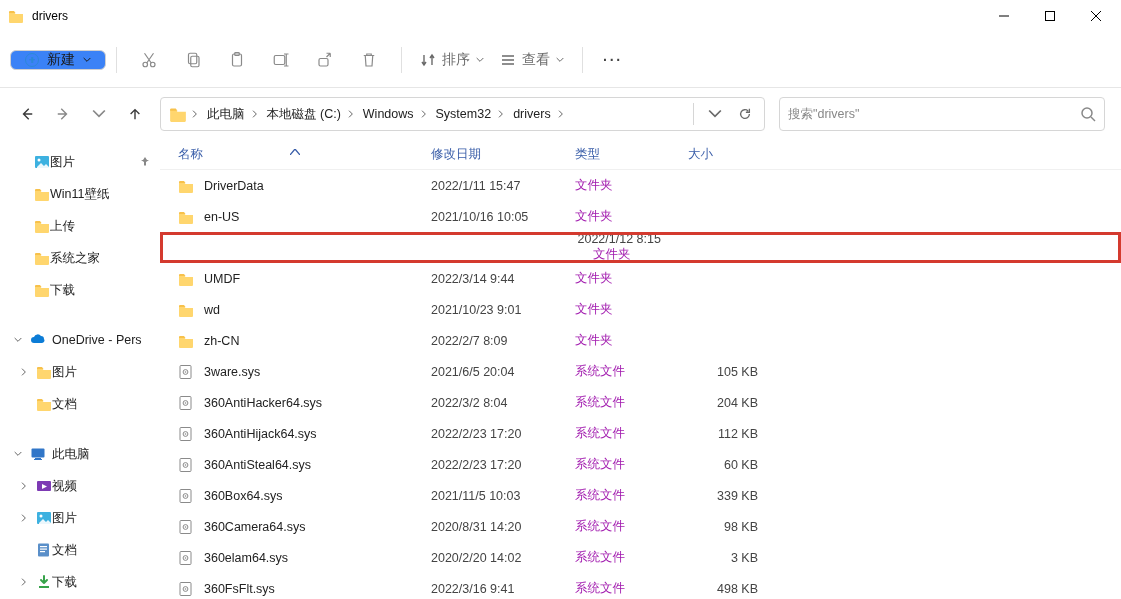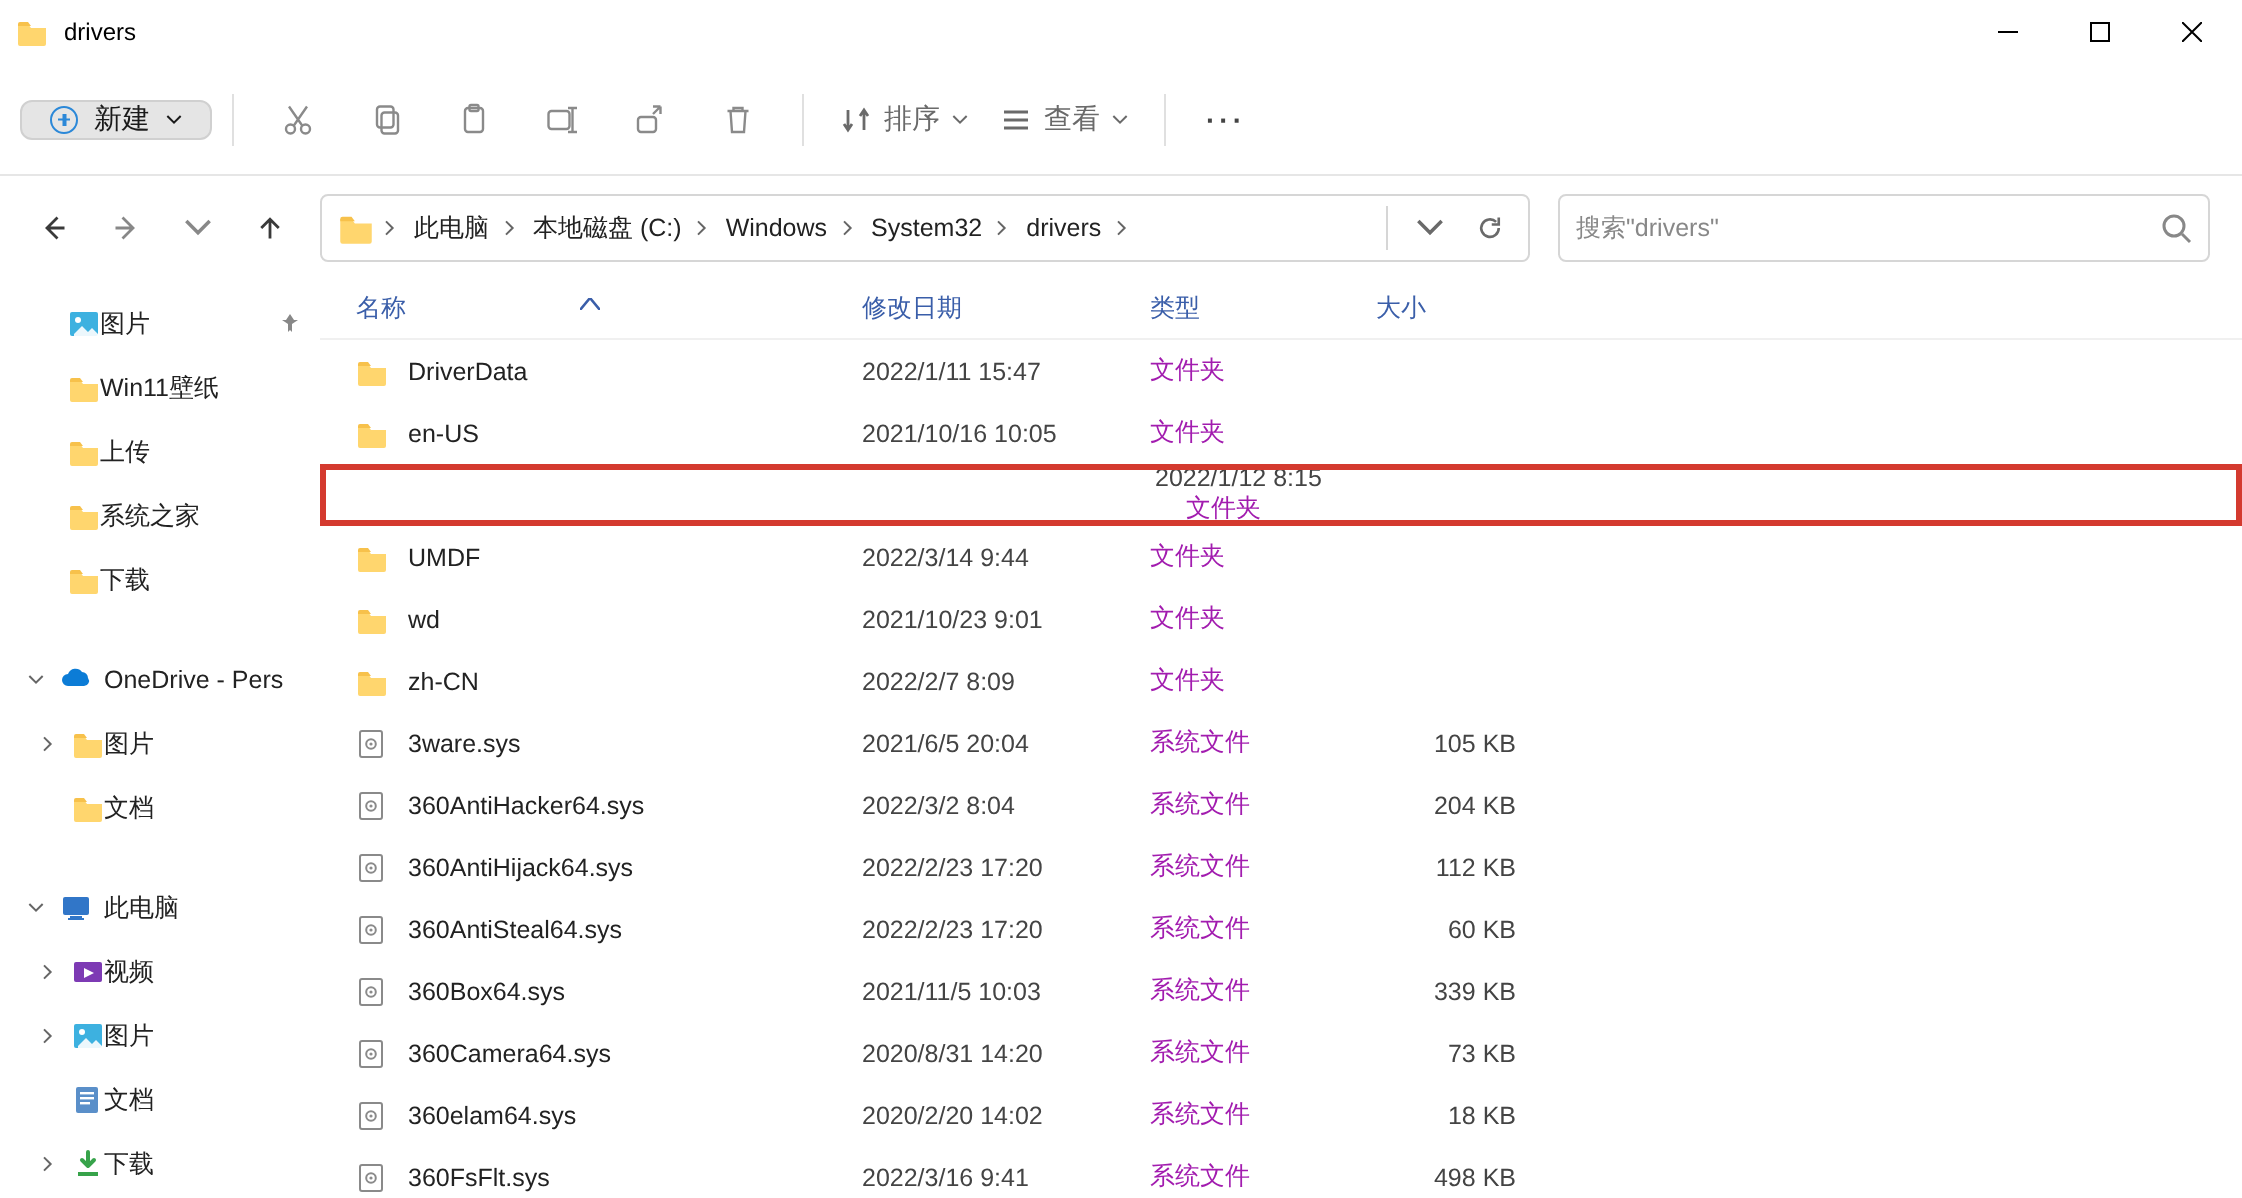--- a/index.html
+++ b/index.html
@@ -8,21 +8,21 @@
   
   .titlebar { height: 32px; display: flex; align-items: center; padding: 0 2px 0 8px; }
   .titlebar .folder-icn { width: 16px; height: 16px; margin-right: 8px; }
   .titlebar .title { font-size: 12px; color: #000; }
   .titlebar .spacer { flex: 1; }
   .win-btn { width: 46px; height: 32px; display: flex; align-items: center; justify-content: center; color: #000; }
   .win-btn svg { width: 10px; height: 10px; }
 
   
   .toolbar { height: 56px; display: flex; align-items: center; padding: 0 10px; border-bottom: 1px solid #e6e6e6; }
-  .new-btn { display: flex; align-items: center; gap: 8px; height: 20px; padding: 0 14px; border: 1px solid #d0d0d0; border-radius: 6px; background: #e5e5e5; color: #1a1a1a; font-size: 14px; }
+  .new-btn { display: flex; align-items: center; gap: 8px; height: 20px; padding: 0 14px; border: 1px solid #d0d0d0; border-radius: 6px; background: #3b82f6; color: #1a1a1a; font-size: 14px; }
   .new-btn .plus { width: 14px; height: 14px; border: 1.5px solid #2b88d8; border-radius: 50%; position: relative; }
   .new-btn .plus::before, .new-btn .plus::after { content:""; position:absolute; background:#2b88d8; }
   .new-btn .plus::before { left:3px; right:3px; top:50%; height:1.5px; transform:translateY(-50%);}
   .new-btn .plus::after { top:3px; bottom:3px; left:50%; width:1.5px; transform:translateX(-50%);}
   .new-btn .chev { width:8px; }
   .tb-sep { width:1px; height:26px; background:#e0e0e0; margin: 0 10px; }
   .tb-icon { width: 44px; height: 40px; display:flex; align-items:center; justify-content:center; color:#8a8a8a; }
   .tb-icon svg { width: 18px; height: 18px; }
   .tb-group { display:flex; align-items:center; gap:6px; height:40px; padding: 0 8px; color:#6a6a6a; font-size:14px; }
   .tb-group svg { width:16px; height:16px; }
@@ -623,34 +623,34 @@
           <div class="rc-name">
             <span class="ic">
               <svg viewBox="0 0 16 16">
                 <use href="#sysfile-ico"></use>
               </svg>
             </span>
             <span>360Camera64.sys</span>
           </div>
           <div class="rc-date">2020/8/31 14:20</div>
           <div class="rc-type">系统文件</div>
-          <div class="rc-size">73 KB</div>
+          <div class="rc-size">98 KB</div>
         </div>
         <div class="row">
           <div class="rc-name">
             <span class="ic">
               <svg viewBox="0 0 16 16">
                 <use href="#sysfile-ico"></use>
               </svg>
             </span>
             <span>360elam64.sys</span>
           </div>
           <div class="rc-date">2020/2/20 14:02</div>
           <div class="rc-type">系统文件</div>
-          <div class="rc-size">18 KB</div>
+          <div class="rc-size">3 KB</div>
         </div>
         <div class="row">
           <div class="rc-name">
             <span class="ic">
               <svg viewBox="0 0 16 16">
                 <use href="#sysfile-ico"></use>
               </svg>
             </span>
             <span>360FsFlt.sys</span>
           </div>

